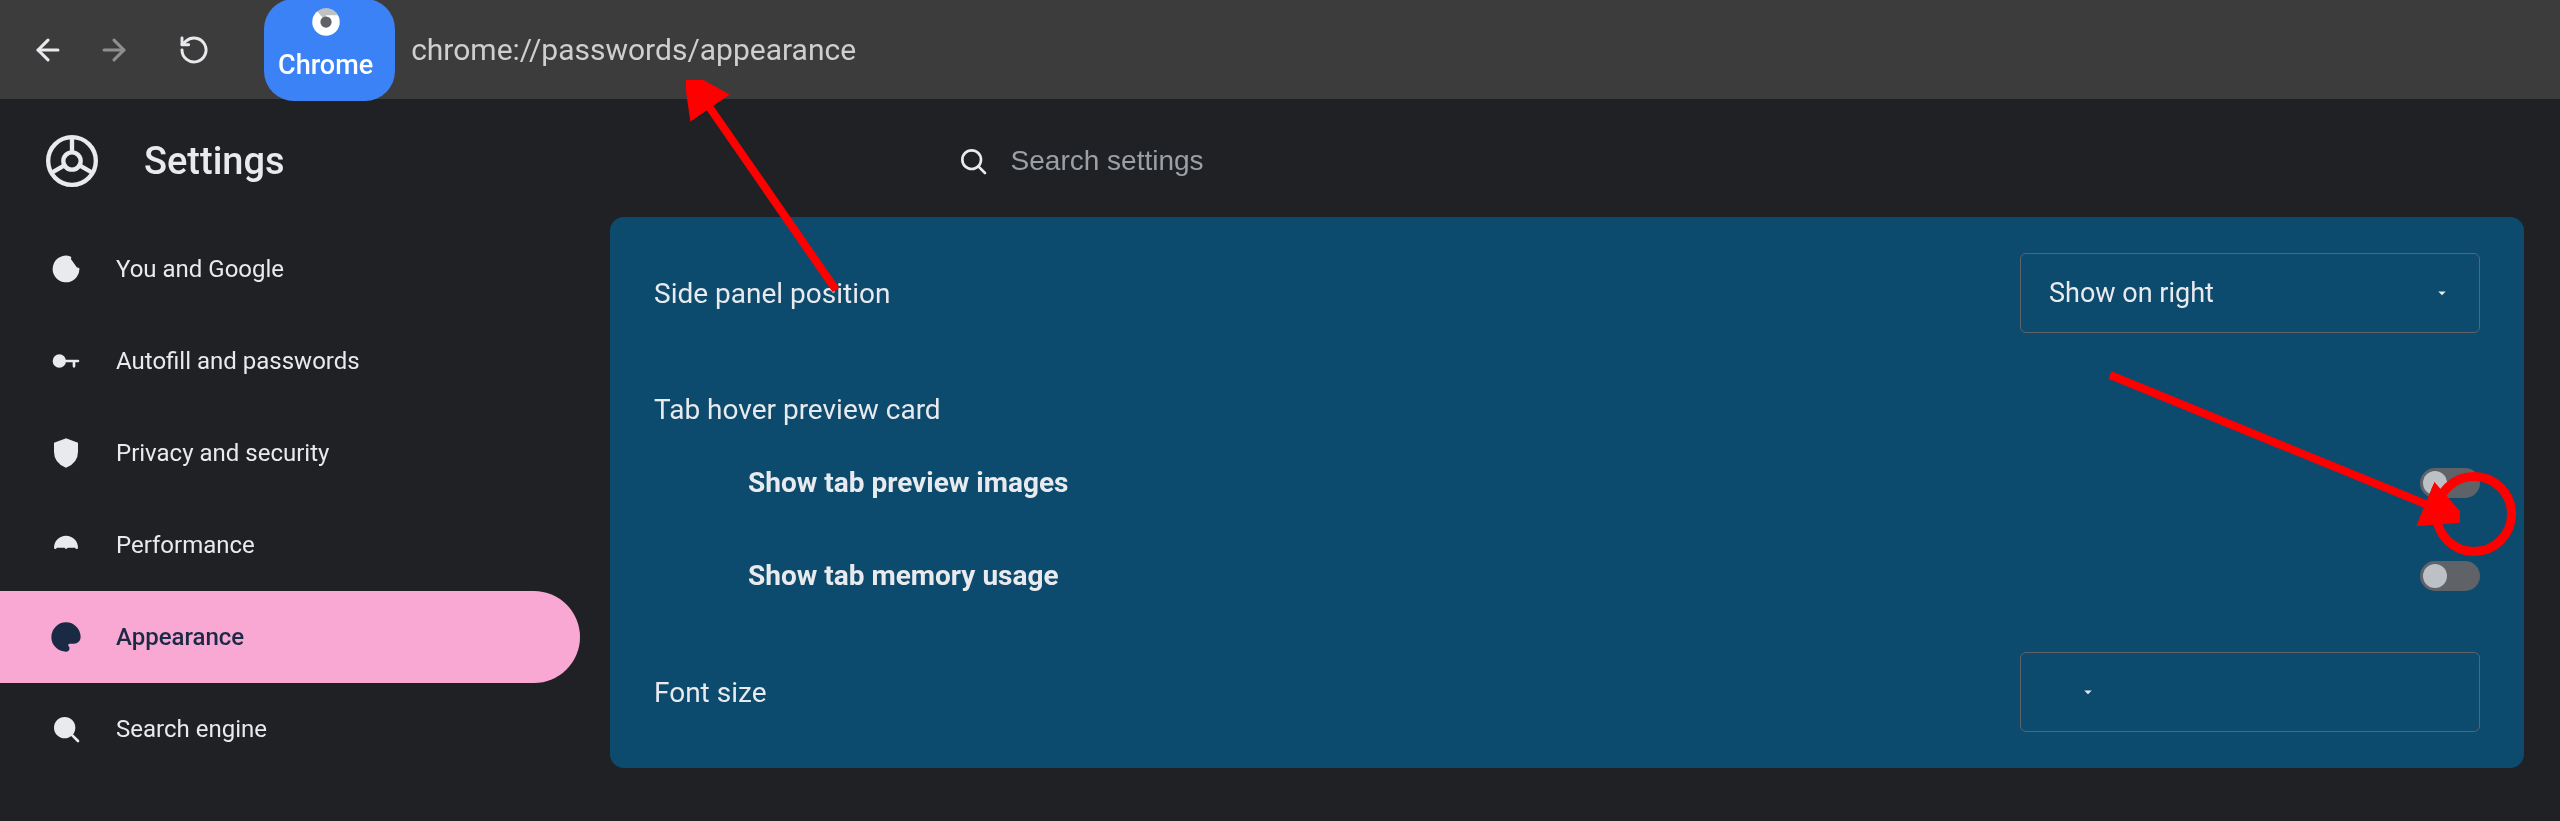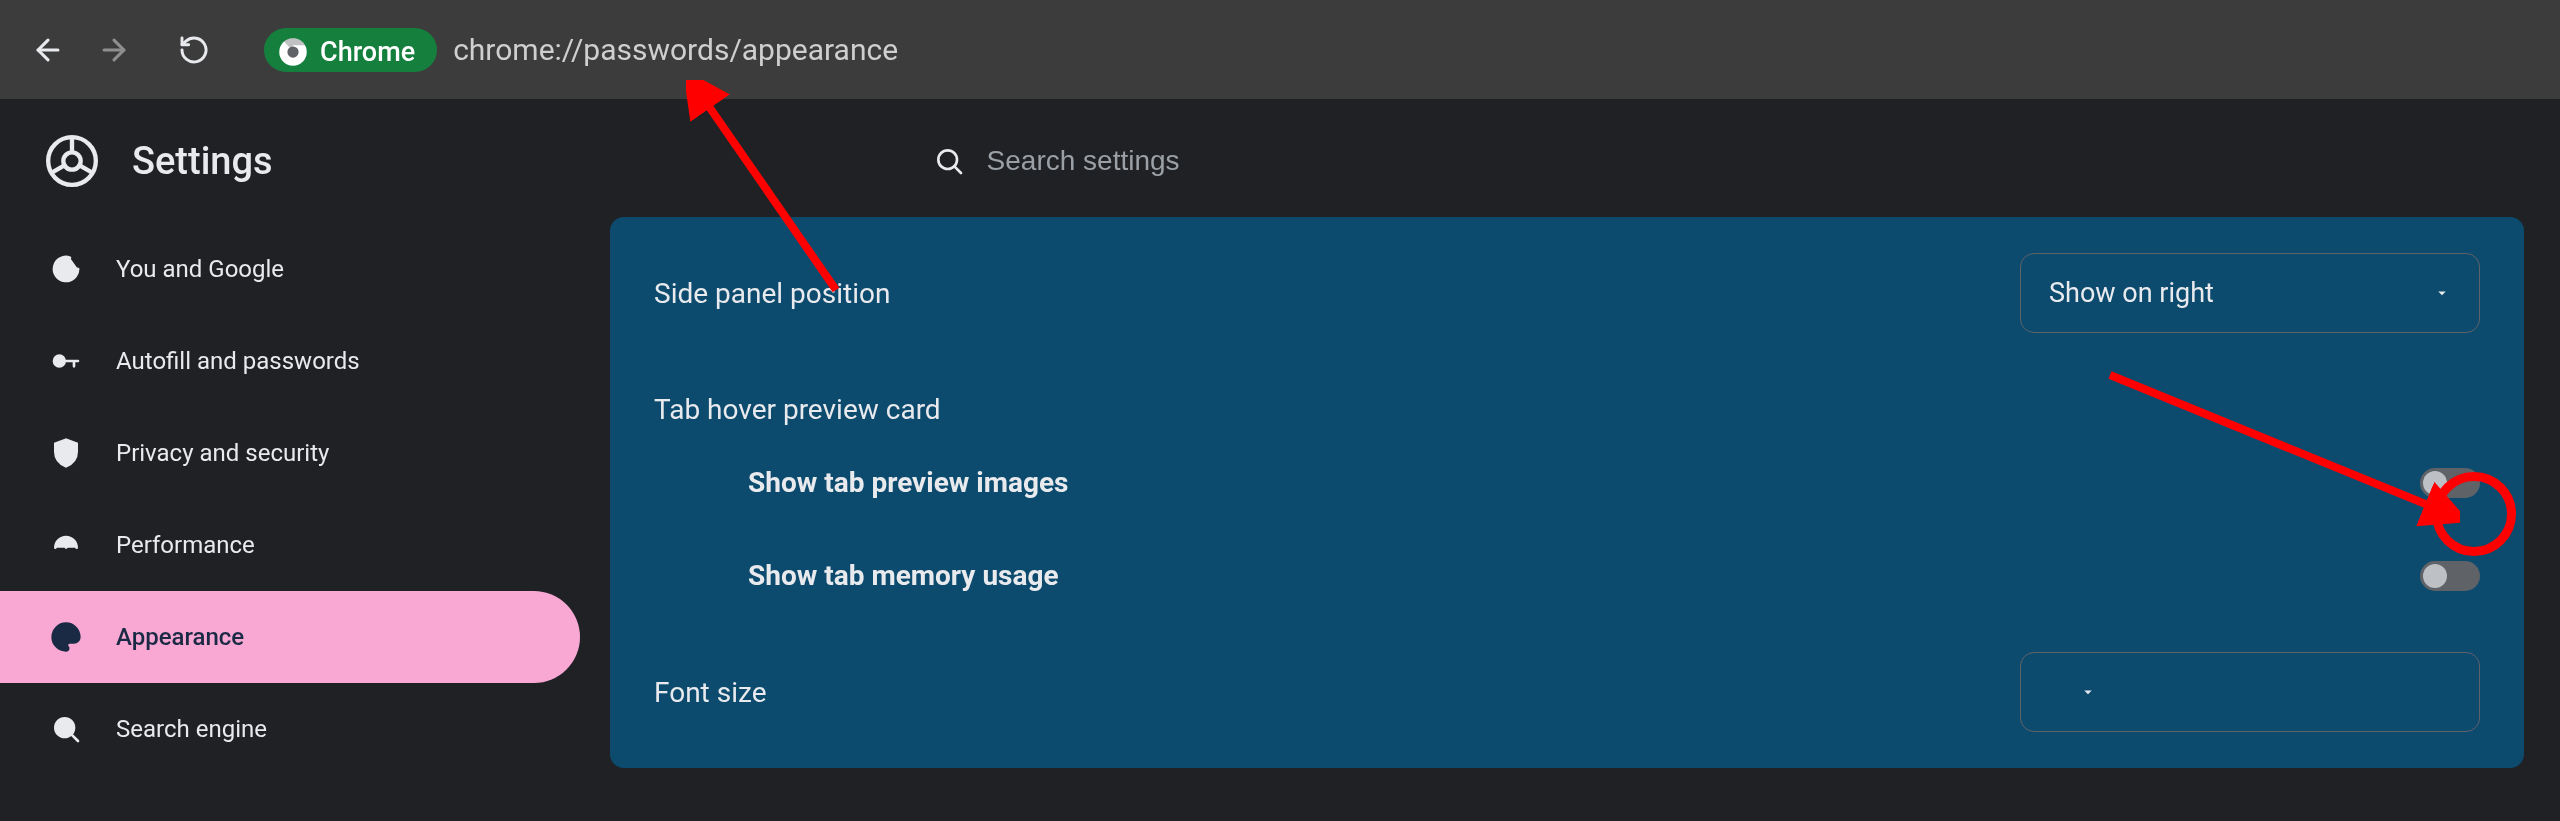--- a/index.html
+++ b/index.html
@@ -29,31 +29,33 @@
   .nav-btn svg { stroke: #e8eaed; }
   .nav-btn.fwd svg { stroke: #8f8f8f; }
   .omnibox-wrap {
     margin-left: 28px;
     display: flex; align-items: center;
     gap: 16px;
     height: 60px;
   }
   .chrome-chip {
     display: flex; align-items: center;
-    background: #15803d;
+    background: #3b82f6;
     border-radius: 30px;
-    padding: 8px 22px 4px 14px;
+    padding: 8px 22px 20px 14px;
     gap: 12px;
+    flex-direction: column;
   }
   .chrome-chip span { font-size: 27px; color: #fff; font-weight: 500; }
   .omnibox-text { font-size: 30px; color: #cfcfcf; }
   
   .page-header {
     display: flex; align-items: center;
     padding: 36px 46px 30px 46px;
+    gap: 12px;
   }
   .page-header .title {
     font-size: 38px; font-weight: 500; color: #e8eaed;
     margin-left: 34px;
   }
   .chrome-logo-big {
     width: 52px; height: 52px; flex-shrink: 0;
   }
   .search-wrap {
     margin-left: 660px;
@@ -105,21 +107,21 @@
   .row {
     display: flex; align-items: center; justify-content: space-between;
     padding: 30px 44px;
     font-size: 28px;
     color: #e8eaed;
   }
   .row.section-head { padding-bottom: 10px; }
   .row.sub { padding-left: 138px; font-weight: bold; }
   .select-box {
     border: 1px solid #5f6368;
-    border-radius: 14px;
+    border-radius: 6px;
     height: 80px; min-width: 460px;
     display: flex; align-items: center; justify-content: space-between;
     padding: 0 28px;
     font-size: 27px; color: #e8eaed;
     cursor: pointer;
   }
   .select-box .caret { margin-left: 30px; }
   
   .toggle {
     width: 60px; height: 30px;

